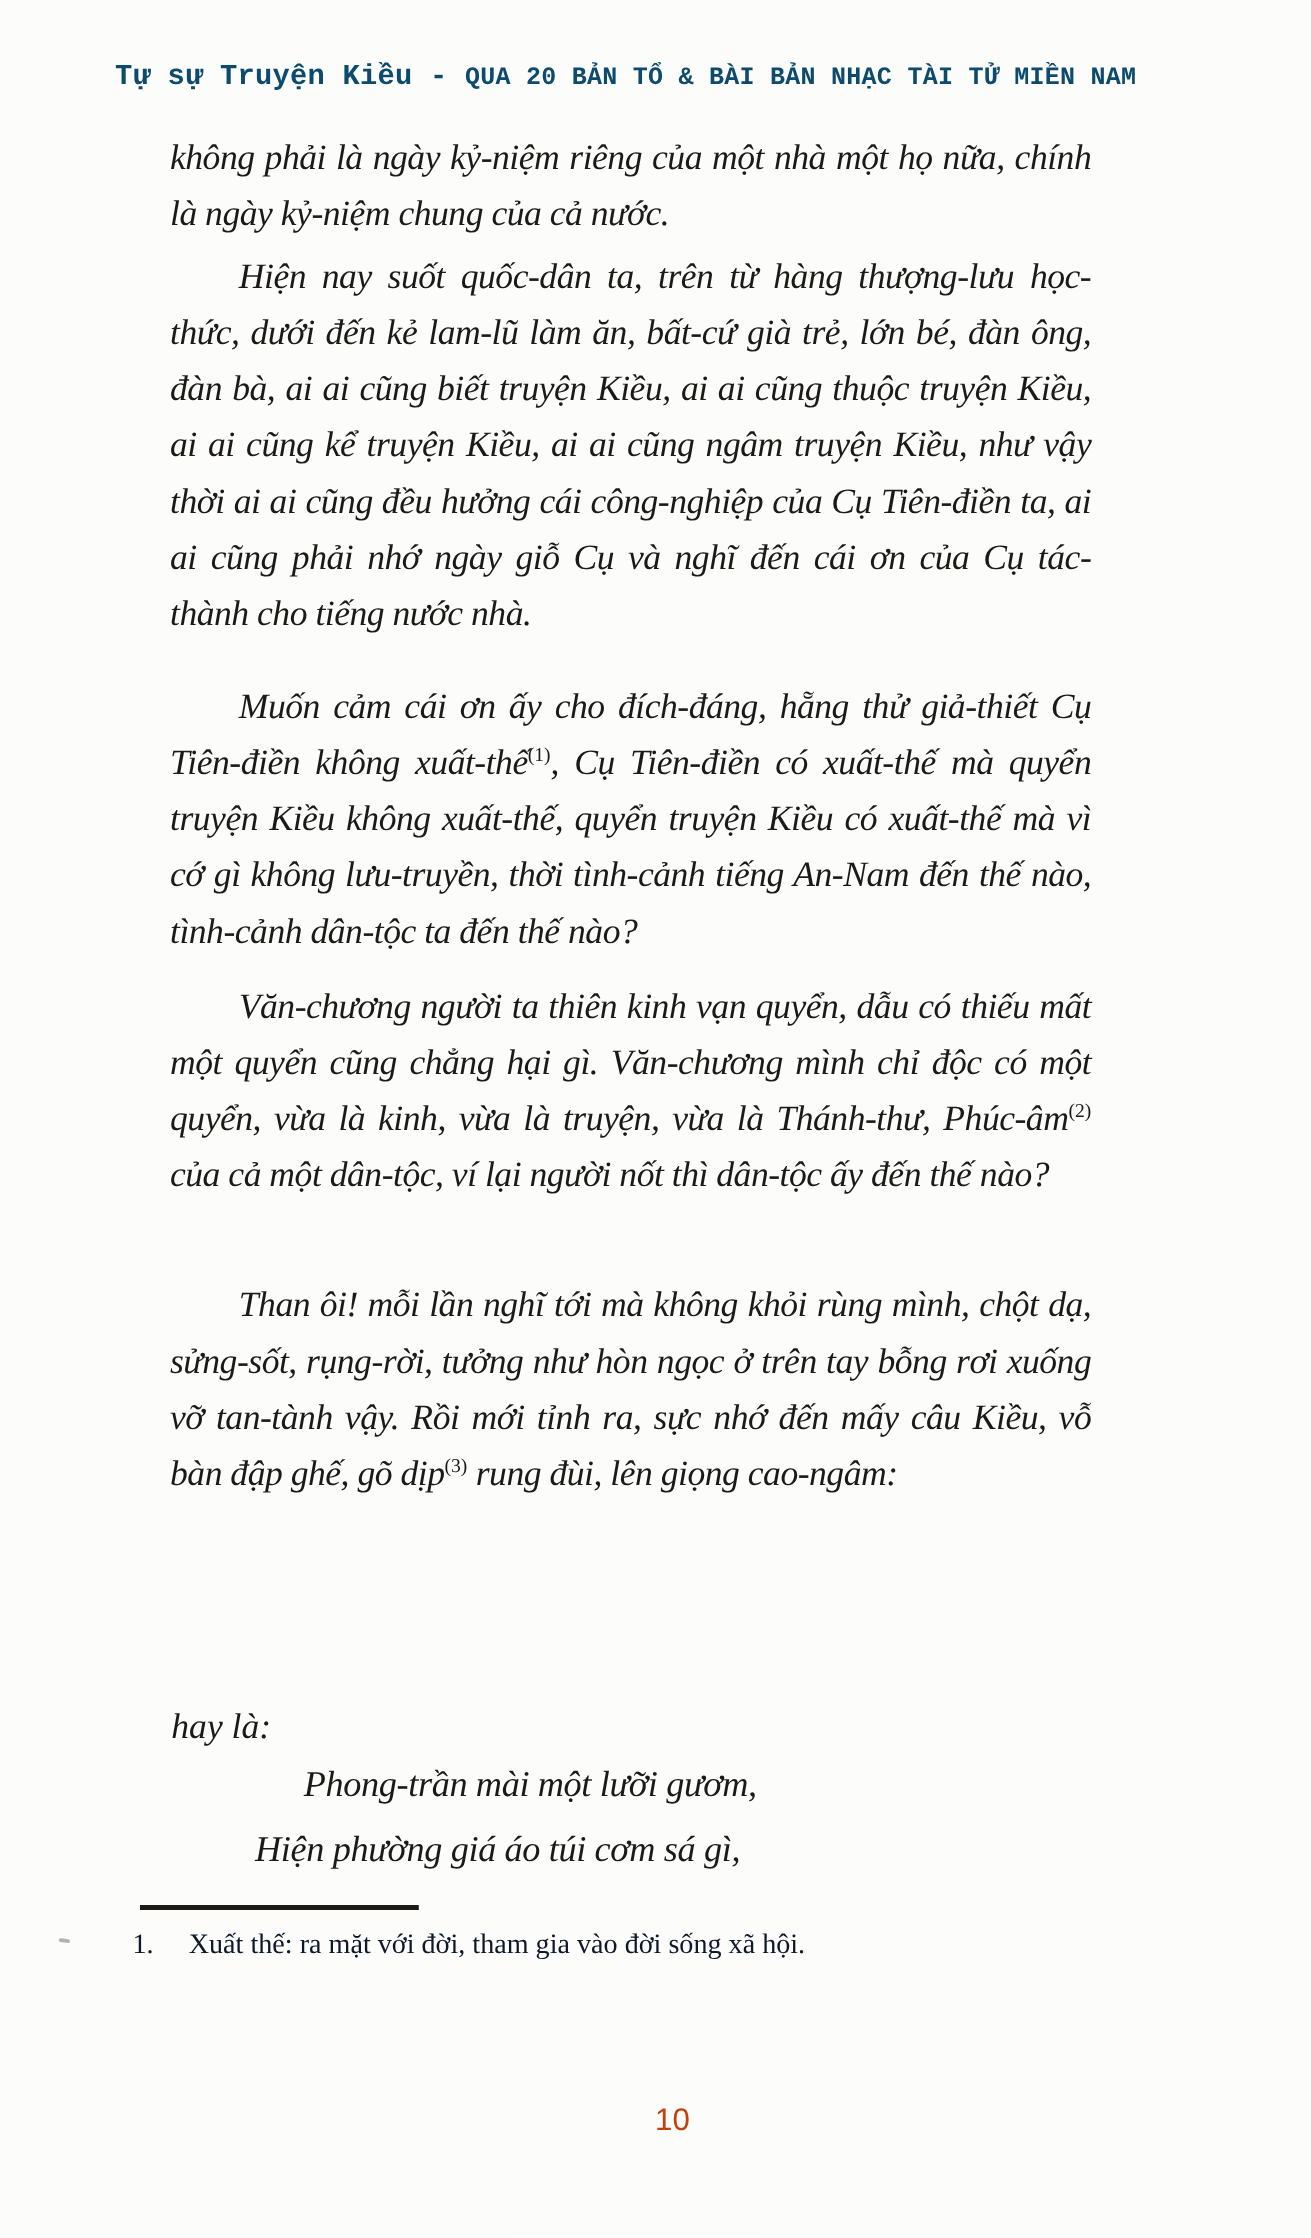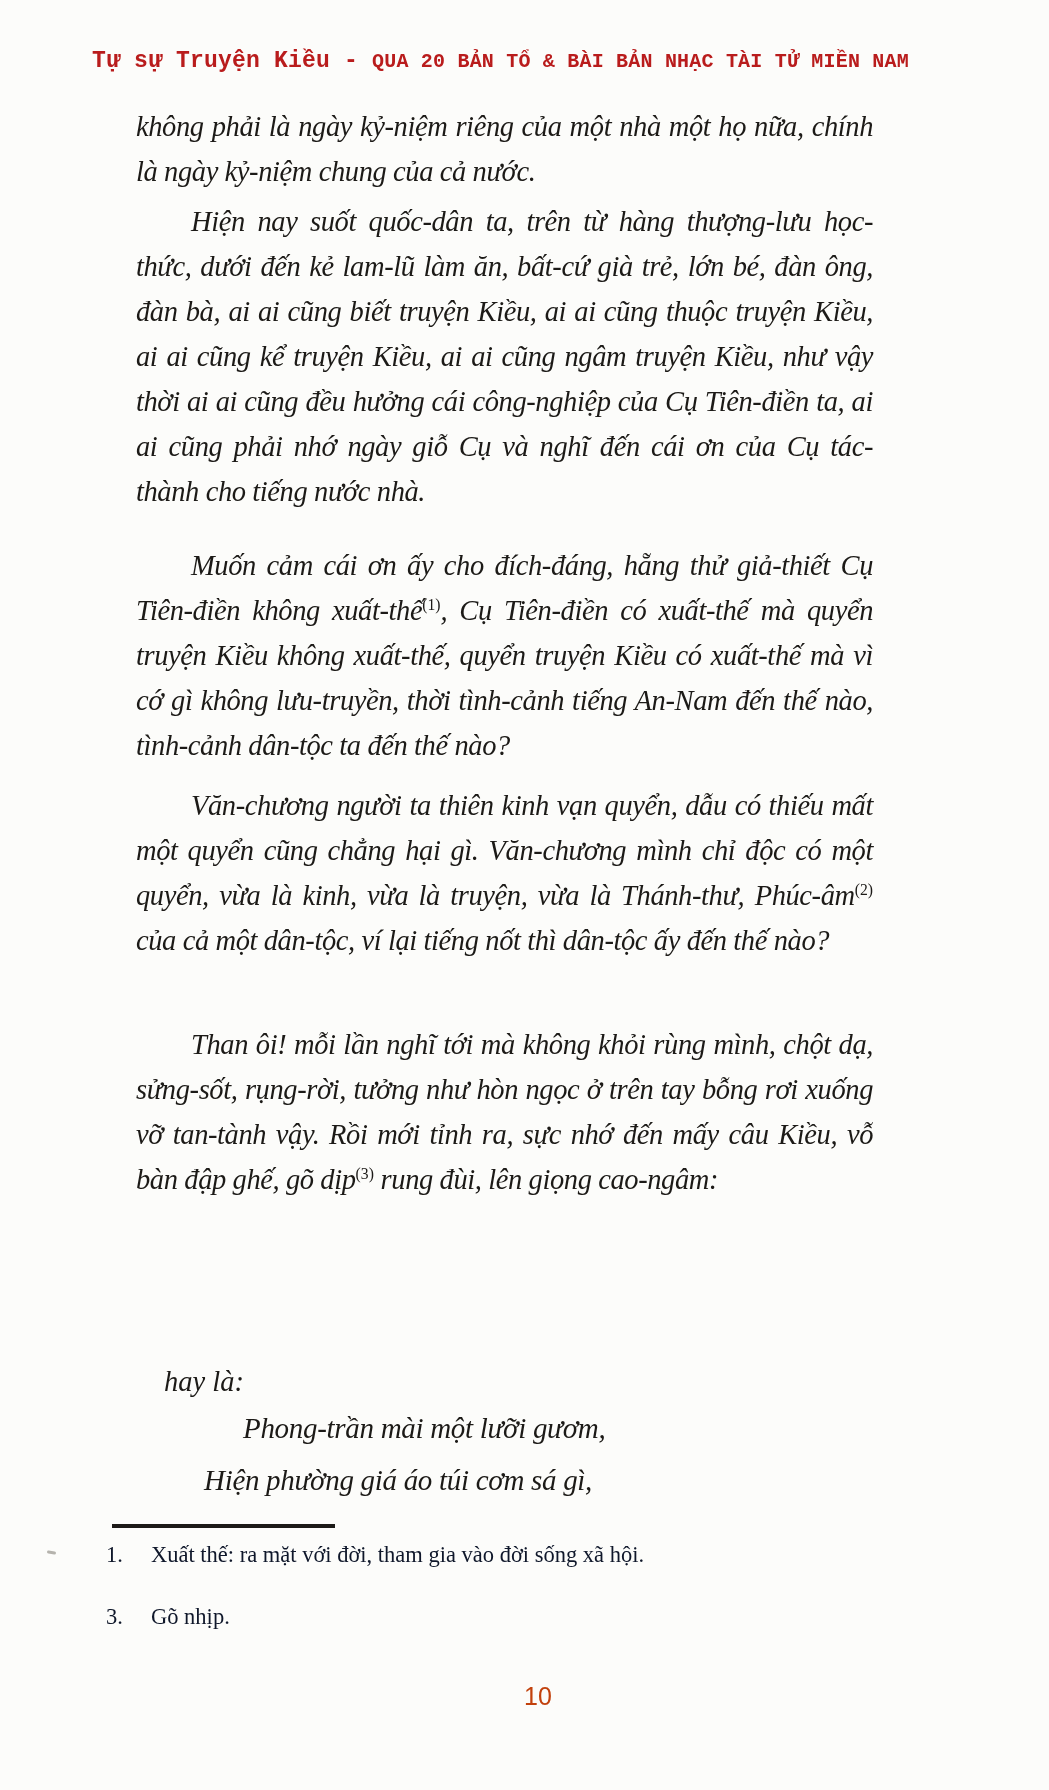--- a/index.html
+++ b/index.html
@@ -7,21 +7,21 @@
     position:relative;
     width:1049px; height:1790px;
     background:#fcfcfa;
     color:#1c1a17;
     overflow:hidden;
     font-family:"Liberation Serif", serif;
   }
   .running-head {
     position:absolute; top:48px; left:92px; width:900px;
     font-family:"Liberation Mono", monospace;
-    font-weight:700; color:#b91c1c;
+    font-weight:700; color:#0c4a6e;
     white-space:nowrap;
   }
   .running-head .head-title { font-size:23px; letter-spacing:0.2px; }
   .running-head .head-sub   { font-size:20px; letter-spacing:0.2px; }
   .body-col {
     position:absolute; left:136px; width:737px;
     font-style:italic;
     font-size:28.5px; line-height:45px; letter-spacing:-0.4px;
     text-align:justify;
   }
@@ -75,39 +75,36 @@
 
   <div class="body-col p-indent" style="top:199px;">
     <span>Hiện nay suốt quốc-dân ta, trên từ hàng thượng-lưu học-thức, dưới đến kẻ lam-lũ làm ăn, bất-cứ già trẻ, lớn bé, đàn ông, đàn bà, ai ai cũng biết truyện Kiều, ai ai cũng thuộc truyện Kiều, ai ai cũng kể truyện Kiều, ai ai cũng ngâm truyện Kiều, như vậy thời ai ai cũng đều hưởng cái công-nghiệp của Cụ Tiên-điền ta, ai ai cũng phải nhớ ngày giỗ Cụ và nghĩ đến cái ơn của Cụ tác-thành cho tiếng nước nhà.</span>
   </div>
 
   <div class="body-col p-indent" style="top:543px;">
     <span>Muốn cảm cái ơn ấy cho đích-đáng, hẵng thử giả-thiết Cụ Tiên-điền không xuất-thế</span><sup class="fn-ref">(1)</sup><span>, Cụ Tiên-điền có xuất-thế mà quyển truyện Kiều không xuất-thế, quyển truyện Kiều có xuất-thế mà vì cớ gì không lưu-truyền, thời tình-cảnh tiếng An-Nam đến thế nào, tình-cảnh dân-tộc ta đến thế nào?</span>
   </div>
 
   <div class="body-col p-indent" style="top:783px;">
-    <span>Văn-chương người ta thiên kinh vạn quyển, dẫu có thiếu mất một quyển cũng chẳng hại gì. Văn-chương mình chỉ độc có một quyển, vừa là kinh, vừa là truyện, vừa là Thánh-thư, Phúc-âm</span><sup class="fn-ref">(2)</sup><span> của cả một dân-tộc, ví lại tiếng nốt thì dân-tộc ấy đến thế nào?</span>
+    <span>Văn-chương người ta thiên kinh vạn quyển, dẫu có thiếu mất một quyển cũng chẳng hại gì. Văn-chương mình chỉ độc có một quyển, vừa là kinh, vừa là truyện, vừa là Thánh-thư, Phúc-âm</span><sup class="fn-ref">(2)</sup><span> của cả một dân-tộc, ví lại người nốt thì dân-tộc ấy đến thế nào?</span>
   </div>
 
   <div class="body-col p-indent" style="top:1022px;">
     <span>Than ôi! mỗi lần nghĩ tới mà không khỏi rùng mình, chột dạ, sửng-sốt, rụng-rời, tưởng như hòn ngọc ở trên tay bỗng rơi xuống vỡ tan-tành vậy. Rồi mới tỉnh ra, sực nhớ đến mấy câu Kiều, vỗ bàn đập ghế, gõ dịp</span><sup class="fn-ref">(3)</sup><span> rung đùi, lên giọng cao-ngâm:</span>
   </div>
 
 
-  <div class="interjection" style="top:1366px;margin-left:27px;">hay là:</div>
+  <div class="interjection" style="top:1366px;">hay là:</div>
 
   <div class="verse-line" style="top:1412px; left:243px;">Phong-trần mài một lưỡi gươm,</div>
   <div class="verse-line" style="top:1464px; left:204px;">Hiện phường giá áo túi cơm sá gì,</div>
 
   <div class="fn-rule"></div>
 
   <div class="footnote-row" style="top:1541px;">
     <span class="footnote-num">1.</span><span>Xuất thế: ra mặt với đời, tham gia vào đời sống xã hội.</span>
   </div>
-  <div class="footnote-row" style="top:1603px;">
-    <span class="footnote-num">3.</span><span>Gõ nhịp.</span>
-  </div>
 
   <div class="page-number">10</div>
 
   <div class="speck"></div>
 
 </div>
 
 </body></html>

